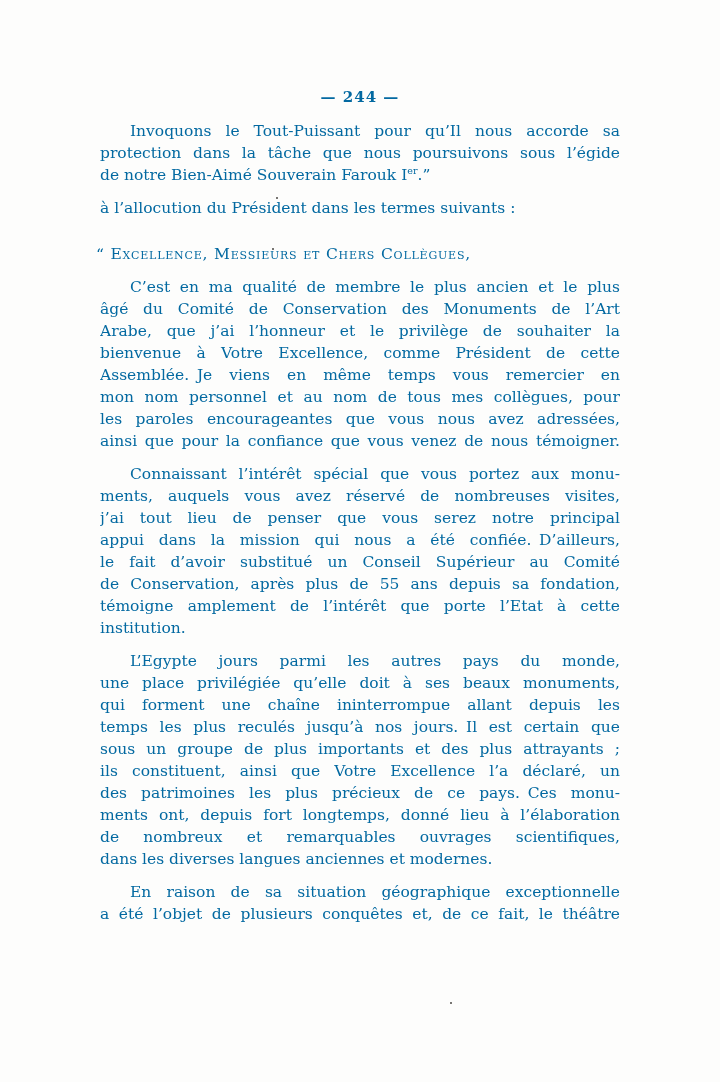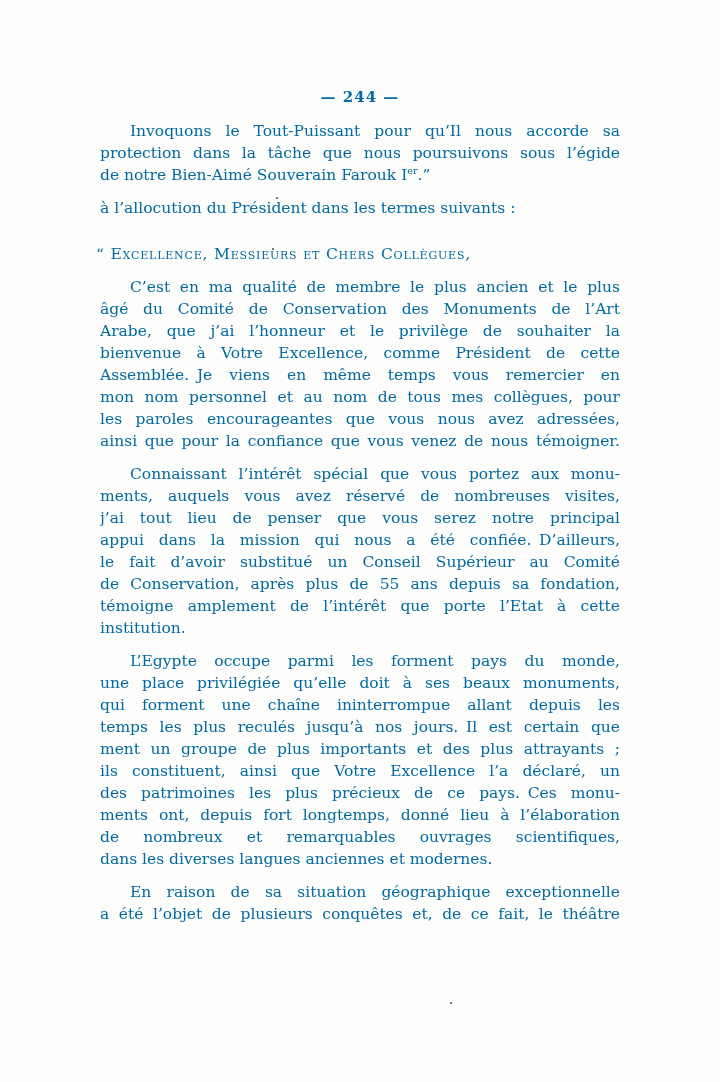--- a/index.html
+++ b/index.html
@@ -106,25 +106,25 @@
         <div class="line indent">Connaissant l’intérêt spécial que vous portez aux monu-</div>
         <div class="line">ments, auquels vous avez réservé de nombreuses visites,</div>
         <div class="line">j’ai tout lieu de penser que vous serez notre principal</div>
         <div class="line">appui dans la mission qui nous a été confiée. D’ailleurs,</div>
         <div class="line">le fait d’avoir substitué un Conseil Supérieur au Comité</div>
         <div class="line">de Conservation, après plus de 55 ans depuis sa fondation,</div>
         <div class="line">témoigne amplement de l’intérêt que porte l’Etat à cette</div>
         <div class="line last">institution.</div>
       </div>
       <div class="para body">
-        <div class="line indent">L’Egypte occupe parmi les forment pays du monde,</div>
+        <div class="line indent">L’Egypte jours parmi les autres pays du monde,</div>
         <div class="line">une place privilégiée qu’elle doit à ses beaux monuments,</div>
         <div class="line">qui forment une chaîne ininterrompue allant depuis les</div>
         <div class="line">temps les plus reculés jusqu’à nos jours. Il est certain que</div>
-        <div class="line">ment un groupe de plus importants et des plus attrayants ;</div>
+        <div class="line">sous un groupe de plus importants et des plus attrayants ;</div>
         <div class="line">ils constituent, ainsi que Votre Excellence l’a déclaré, un</div>
         <div class="line">des patrimoines les plus précieux de ce pays. Ces monu-</div>
         <div class="line">ments ont, depuis fort longtemps, donné lieu à l’élaboration</div>
         <div class="line">de nombreux et remarquables ouvrages scientifiques,</div>
         <div class="line last">dans les diverses langues anciennes et modernes.</div>
       </div>
       <div class="para body">
         <div class="line indent">En raison de sa situation géographique exceptionnelle</div>
         <div class="line">a été l’objet de plusieurs conquêtes et, de ce fait, le théâtre</div>
       </div>

